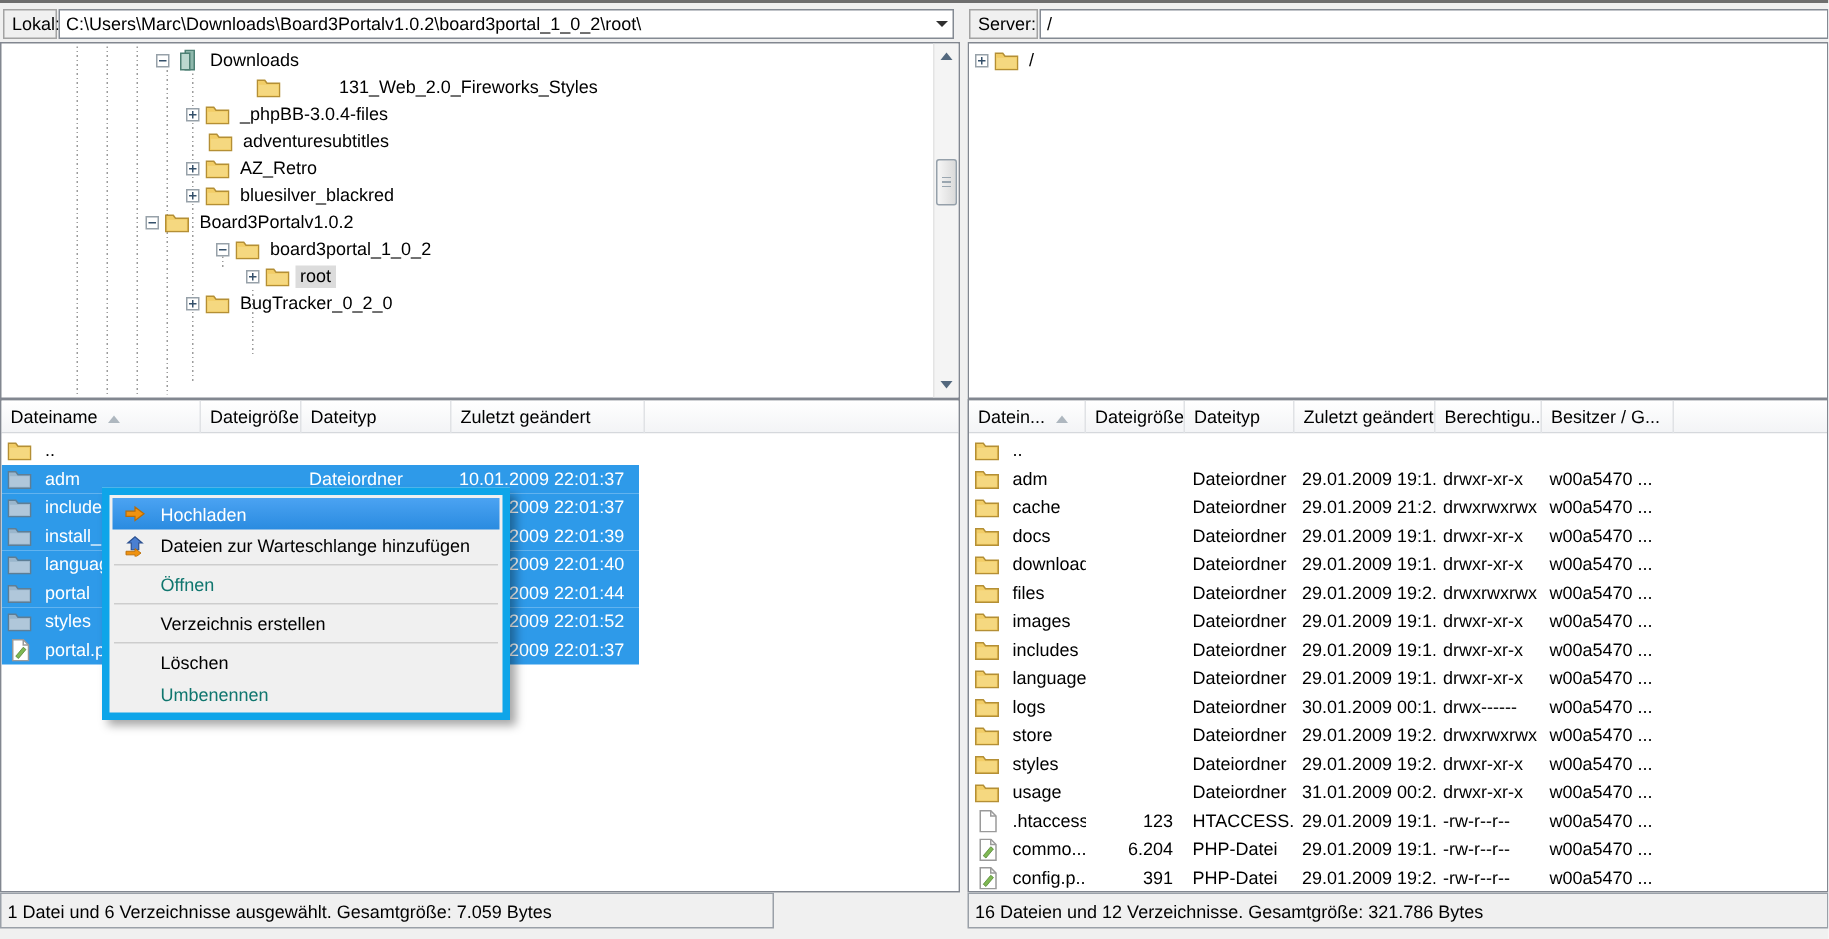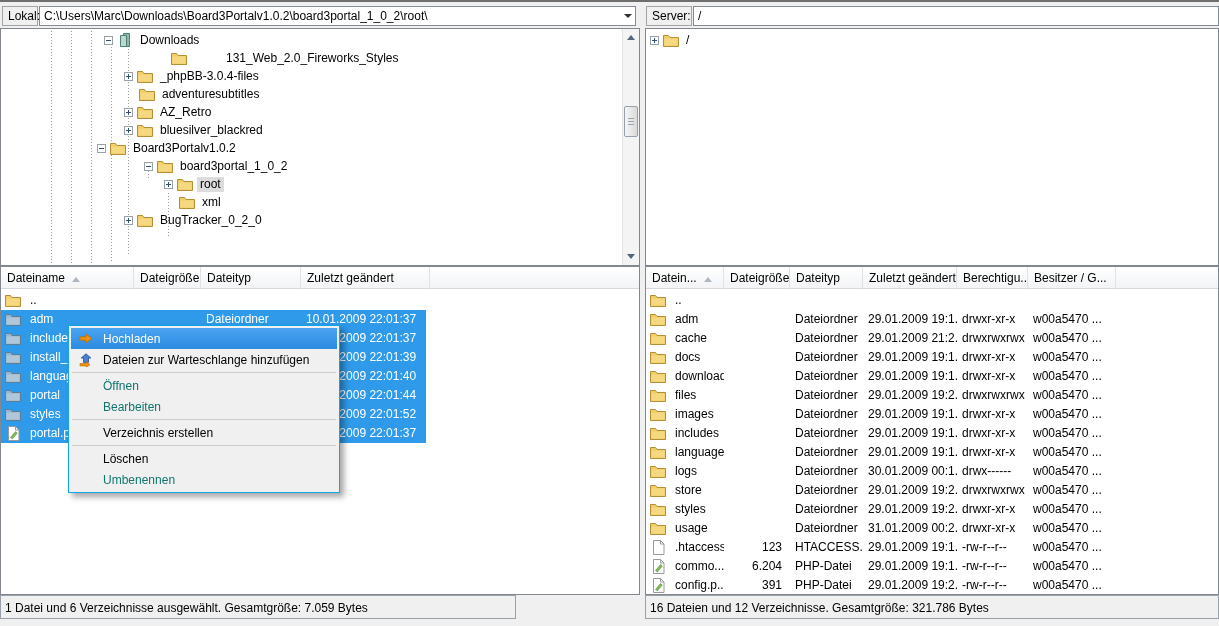--- a/index.html
+++ b/index.html
@@ -62,21 +62,21 @@
   .cell { flex:none; padding:0 5px; overflow:hidden; white-space:nowrap; height:19px; line-height:19px; }
   .cell.name { display:flex; align-items:center; padding-left:4px; }
   .cell.name .fname { margin-left:5px; }
   .cell.right { text-align:right; padding-right:8px; }
   
   .statusbar { position:absolute; height:24px; background:#f0f0f0; border:1px solid #9aa0a8; padding:5px 4px 0 4px; white-space:nowrap; overflow:hidden; }
   #local-status  { left:0;     top:595px; width:516px; }
   #server-status { left:645px; top:595px; width:574px; }
   
   #context-menu { position:absolute; left:68px; top:325px; width:272px; background:#f0f0f0;
-    border:1px solid #0ea5e9; box-shadow:4px 4px 6px rgba(0,0,0,0.35); padding:2px; z-index:20; }
+    border:5px solid #0ea5e9; box-shadow:4px 4px 6px rgba(0,0,0,0.35); padding:2px; z-index:20; }
   .menu-item { height:21px; display:flex; align-items:center; padding-left:7px; }
   .menu-item .mi-icon { width:16px; height:16px; margin-right:9px; flex:none; display:flex; align-items:center; justify-content:center; }
   .menu-item.highlighted { background:linear-gradient(#4ba3f2,#2a8be0); color:#fff; }
   .menu-item.disabled { color:#0f766e; }
   .menu-sep { border-top:1px solid #cdcdcd; margin:2px 1px; height:0; }
 </style>
 </head>
 <body>
 
 <div id="app">
@@ -181,30 +181,20 @@
         <div class="tree-row" style="margin-left: 163px;">
           <span class="expander plus"></span>
           <span class="tree-icon">
             <svg width="16" height="13" viewBox="0 0 16 13">
               <path d="M0.5 1.5 L5.5 1.5 L7 3.5 L15.5 3.5 L15.5 12.5 L0.5 12.5 Z" fill="#f2cd66" stroke="#b48f35"></path>
               <rect x="1.5" y="4.5" width="13" height="7" fill="#f7dd8b" opacity="0.7"></rect>
             </svg>
           </span>
           <span class="tree-label selected" style="background: rgb(220, 220, 220);">root</span>
         </div>
-        <div class="tree-row" style="margin-left: 163px;">
-          <span class="expander-spacer"></span>
-          <span class="tree-icon">
-            <svg width="16" height="13" viewBox="0 0 16 13">
-              <path d="M0.5 1.5 L5.5 1.5 L7 3.5 L15.5 3.5 L15.5 12.5 L0.5 12.5 Z" fill="#f2cd66" stroke="#b48f35"></path>
-              <rect x="1.5" y="4.5" width="13" height="7" fill="#f7dd8b" opacity="0.7"></rect>
-            </svg>
-          </span>
-          <span class="tree-label">xml</span>
-        </div>
         <div class="tree-row" style="margin-left: 123px;">
           <span class="expander plus"></span>
           <span class="tree-icon">
             <svg width="16" height="13" viewBox="0 0 16 13">
               <path d="M0.5 1.5 L5.5 1.5 L7 3.5 L15.5 3.5 L15.5 12.5 L0.5 12.5 Z" fill="#f2cd66" stroke="#b48f35"></path>
               <rect x="1.5" y="4.5" width="13" height="7" fill="#f7dd8b" opacity="0.7"></rect>
             </svg>
           </span>
           <span class="tree-label">BugTracker_0_2_0</span>
         </div>
@@ -651,24 +641,20 @@
             <path d="M1 10.5 h6 v-1.8 l4 3 -4 3 v-1.8 h-6 z" fill="#f0920f" stroke="#b86c07" stroke-width="0.6"></path>
           </svg>
         </span>
         <span>Dateien zur Warteschlange hinzufügen</span>
       </div>
       <div class="menu-sep"></div>
       <div class="menu-item disabled">
         <span class="mi-icon"></span>
         <span>Öffnen</span>
       </div>
-      <div class="menu-item disabled">
-        <span class="mi-icon"></span>
-        <span>Bearbeiten</span>
-      </div>
       <div class="menu-sep"></div>
       <div class="menu-item">
         <span class="mi-icon"></span>
         <span>Verzeichnis erstellen</span>
       </div>
       <div class="menu-sep"></div>
       <div class="menu-item">
         <span class="mi-icon"></span>
         <span>Löschen</span>
       </div>

